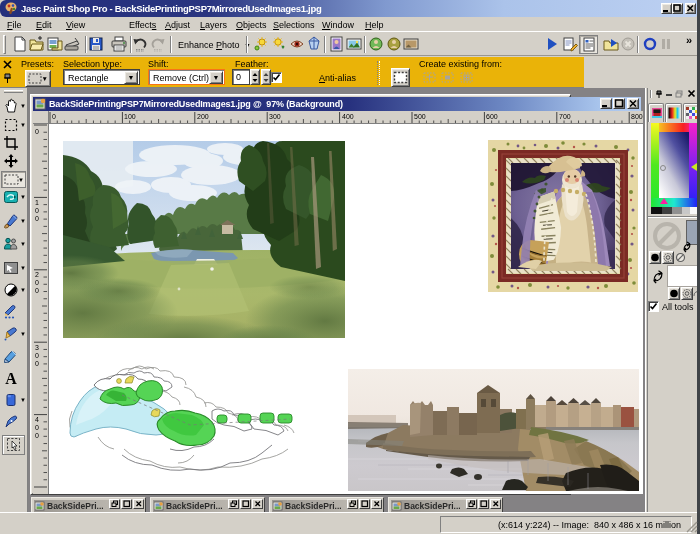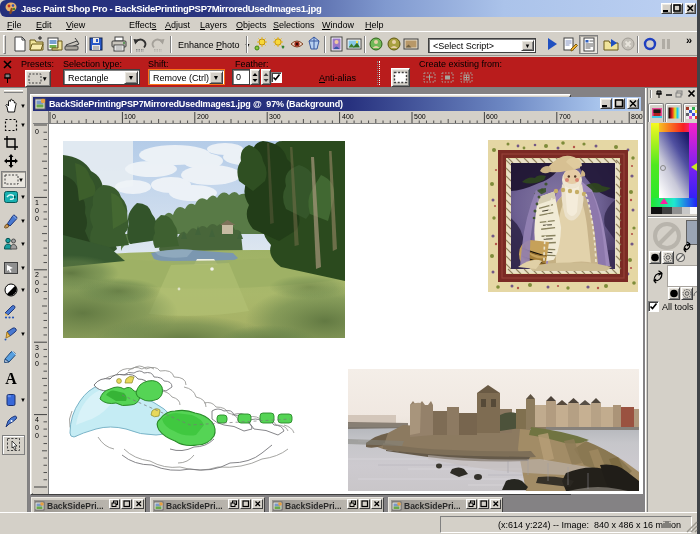--- a/index.html
+++ b/index.html
@@ -154,24 +154,20 @@
     <div class="abs" style="left:386px;top:4px;width:17px;height:17px;"><svg width="16" height="16" viewBox="0 0 16 16">
         <circle cx="8" cy="8" r="6" fill="#a8a040" stroke="#605810"></circle>
         <circle cx="8" cy="6" r="2" fill="#e8d0a8"></circle>
         <path d="M4.5 12 q3.5 -4 7 0" fill="#e8d0a8"></path>
       </svg></div>
     <div class="abs" style="left:403px;top:4px;width:17px;height:17px;"><svg width="16" height="16" viewBox="0 0 16 16">
         <rect x="1" y="3" width="14" height="10" fill="#e8e0d0" stroke="#404040"></rect>
         <rect x="2.5" y="4.5" width="11" height="7" fill="#b89868"></rect>
         <path d="M2.5 11.5 l3 -3 3 3Z" fill="#706040"></path>
       </svg></div>
-    <div class="abs" style="left:428px;top:6px;width:108px;height:15px;background:#fff;border:1px solid #404040;box-shadow:inset 1px 1px 0 #808080;">
-<div style="padding:2px 0 0 4px;">&lt;Select Script&gt;</div>
-<div class="abs btn3d" style="right:1px;top:1px;width:13px;height:11px;text-align:center;font-size:6px;line-height:10px;">▼</div>
-    </div>
     <div class="abs" style="left:544px;top:4px;width:17px;height:17px;"><svg width="16" height="16" viewBox="0 0 16 16">
         <path d="M4 2 L13 8 L4 14Z" fill="#2050c0"></path>
       </svg></div>
     <div class="abs" style="left:562px;top:4px;width:17px;height:17px;"><svg width="16" height="16" viewBox="0 0 16 16">
         <rect x="2" y="2" width="9" height="12" fill="#fff" stroke="#404040"></rect>
         <path d="M3.5 5h6M3.5 7h6M3.5 9h4" stroke="#8090c0"></path>
         <path d="M9 13 L14 8 l1.5 1.5 L10.5 14.5 9 15Z" fill="#f0b030" stroke="#806010"></path>
       </svg></div>
     <div class="abs" style="left:579px;top:3px;width:19px;height:19px;background:#e8e5de;border:1px solid #808080;box-shadow:inset 1px 1px 0 #b0aca4;"><svg width="16" height="16" viewBox="0 0 16 16" style="margin:1px;">
         <rect x="3" y="1" width="10" height="13" fill="#fff" stroke="#404040"></rect>
@@ -190,21 +186,21 @@
     <div class="abs" style="left:642px;top:4px;width:17px;height:17px;"><svg width="16" height="16" viewBox="0 0 16 16">
         <circle cx="8" cy="8" r="5" fill="none" stroke="#2040c0" stroke-width="2.4"></circle>
       </svg></div>
     <div class="abs" style="left:658px;top:4px;width:17px;height:17px;"><svg width="16" height="16" viewBox="0 0 16 16">
         <rect x="4" y="3" width="3" height="10" fill="#b0aca4"></rect>
         <rect x="9" y="3" width="3" height="10" fill="#b0aca4"></rect>
       </svg></div>
     <div class="abs" style="left:686px;top:2px;font-size:11px;font-weight:bold;">»</div>
   </div>
 
-<div class="abs" style="left:0;top:57px;width:700px;height:31px;background:#b91c1c;border-bottom:1px solid #808080;" id="toolopts">
+<div class="abs" style="left:0;top:57px;width:584px;height:31px;background:#eab308;border-bottom:1px solid #808080;" id="toolopts">
     <svg class="abs" style="left:3px;top:3px;" width="9" height="9" viewBox="0 0 9 9">
       <path d="M1 1 L8 8 M8 1 L1 8" stroke="#000" stroke-width="1.6"></path>
     </svg>
     <svg class="abs" style="left:3px;top:16px;" width="9" height="11" viewBox="0 0 9 11">
       <path d="M2 1 h5 v4 h-5 Z M1 5 h7 M4.5 5 v5" stroke="#000" fill="#808080"></path>
     </svg>
     <div class="abs" style="left:21px;top:2px;">Presets:</div>
     <div class="abs btn3d" style="left:25px;top:13px;width:26px;height:17px;">
 <svg width="14" height="11" viewBox="0 0 14 11" style="margin:2px 0 0 2px;">
         <rect x="1" y="1" width="12" height="9" fill="none" stroke="#404040" stroke-dasharray="2 1.5"></rect>

